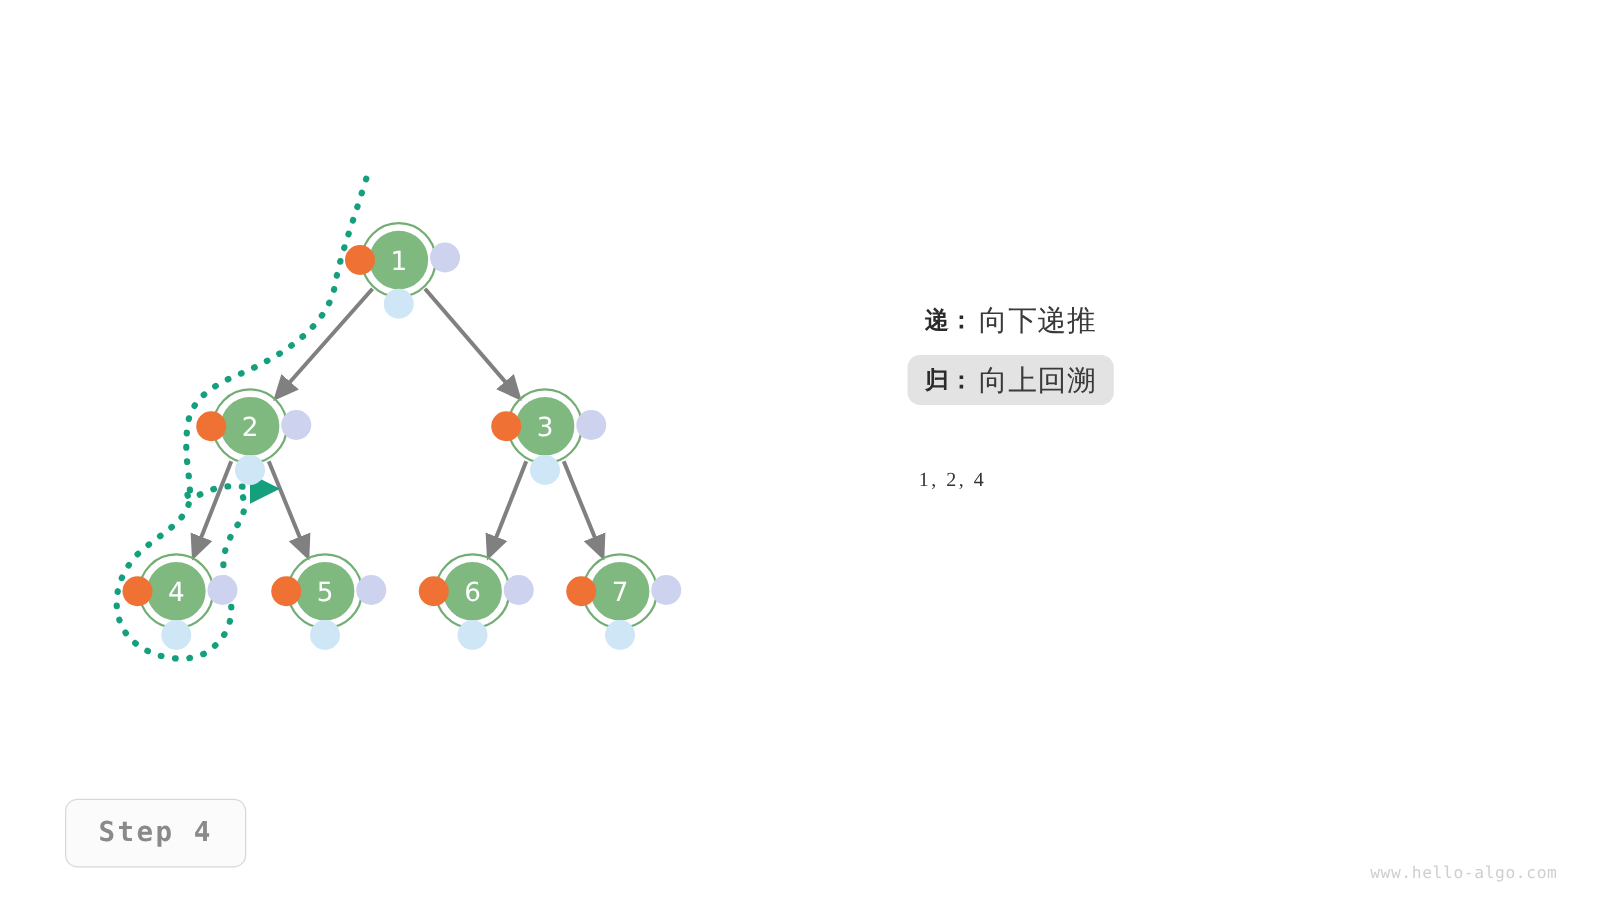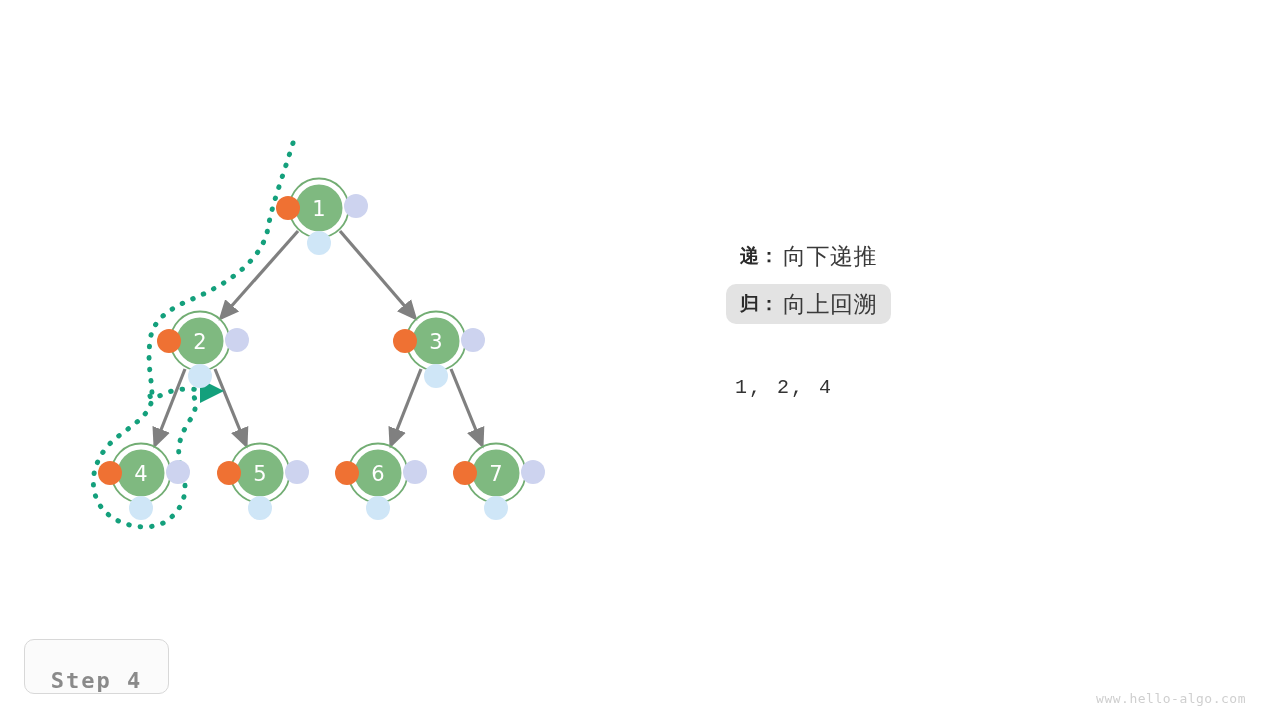--- a/index.html
+++ b/index.html
@@ -84,38 +84,38 @@
     display: inline-block;
     width: 15px;
     height: 15px;
     border-radius: 50%;
     background: #ef7133;
     margin: 0 7px -1px 7px;
     vertical-align: baseline;
   }
   .order-seq {
     margin-top: 16px;
-    font-family: Liberation Mono, monospace;
-    font-size: 20px;
+    font-family: Liberation Serif, serif;
+    font-size: 16px;
     color: #333333;
     letter-spacing: 2px;
   }
 
   
   .step-badge {
     position: absolute;
-    left: 24px;
+    left: 52px;
     top: 639px;
     width: 145px;
     height: 55px;
     border: 1px solid #d8d8d8;
     border-radius: 10px;
     background: #fbfbfb;
     display: flex;
-    align-items: flex-end;
+    align-items: center;
     justify-content: center;
     box-sizing: border-box;
   }
   .step-badge-text {
     font-family: "DejaVu Sans Mono", "Liberation Mono", monospace;
     font-size: 22px;
     font-weight: bold;
     color: #8a8a8a;
     letter-spacing: 2px;
   }

